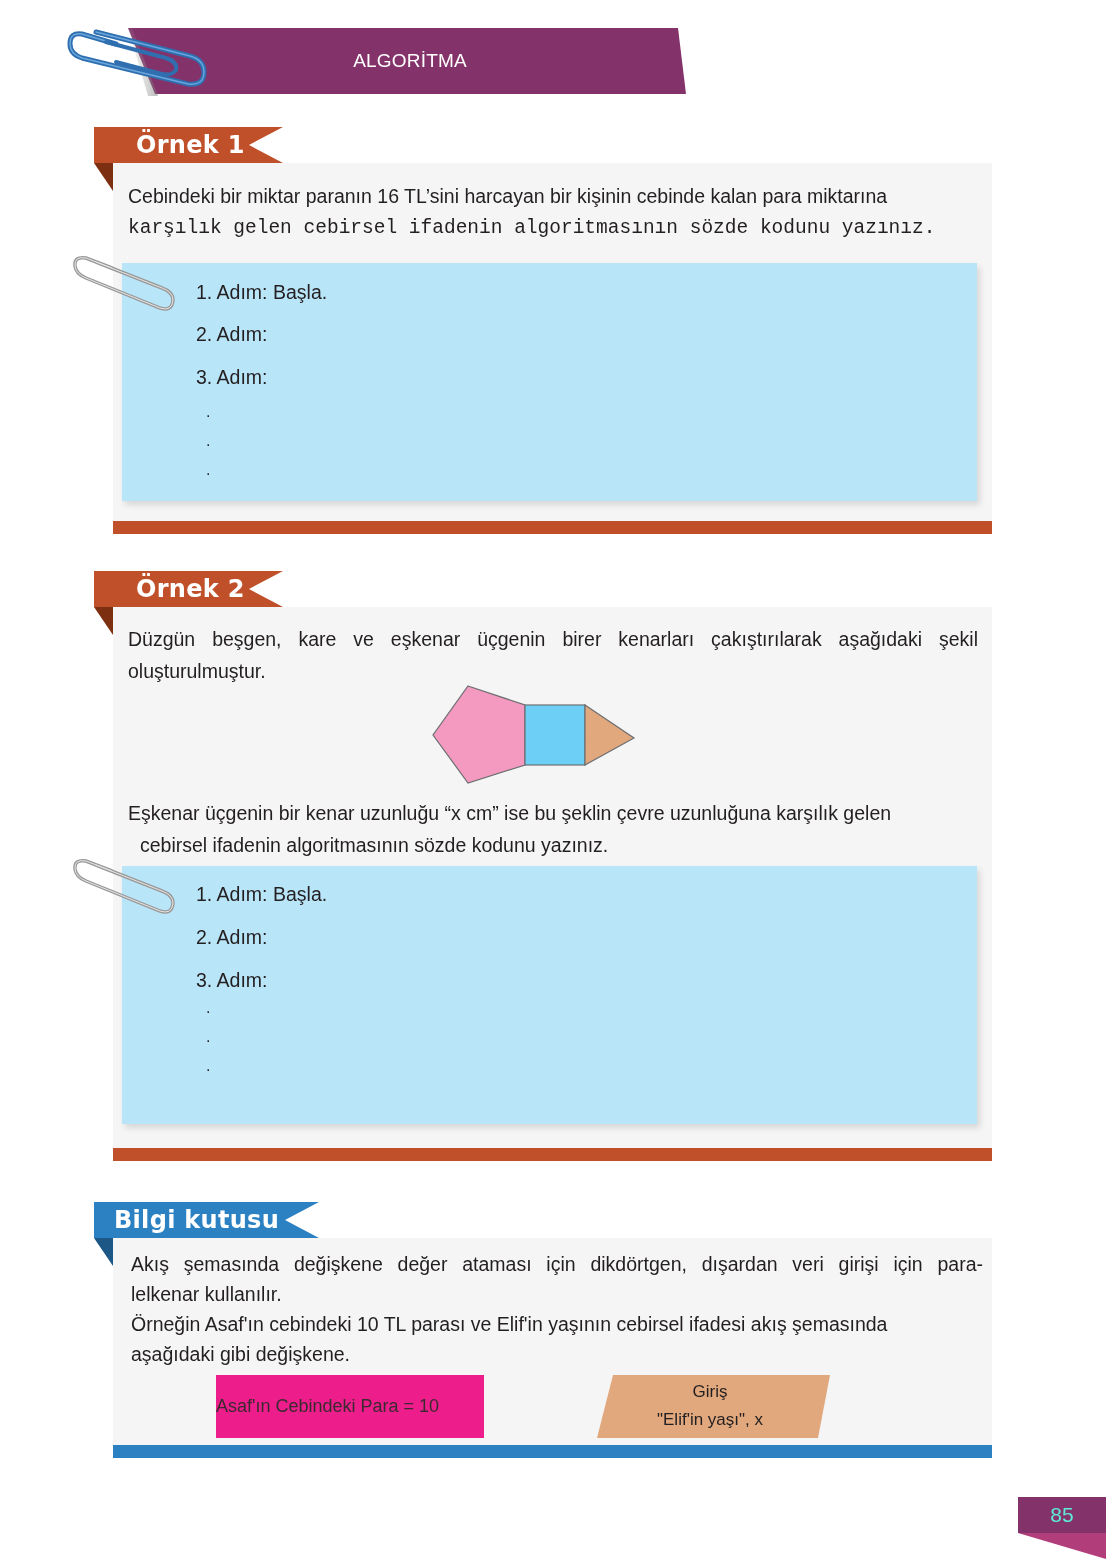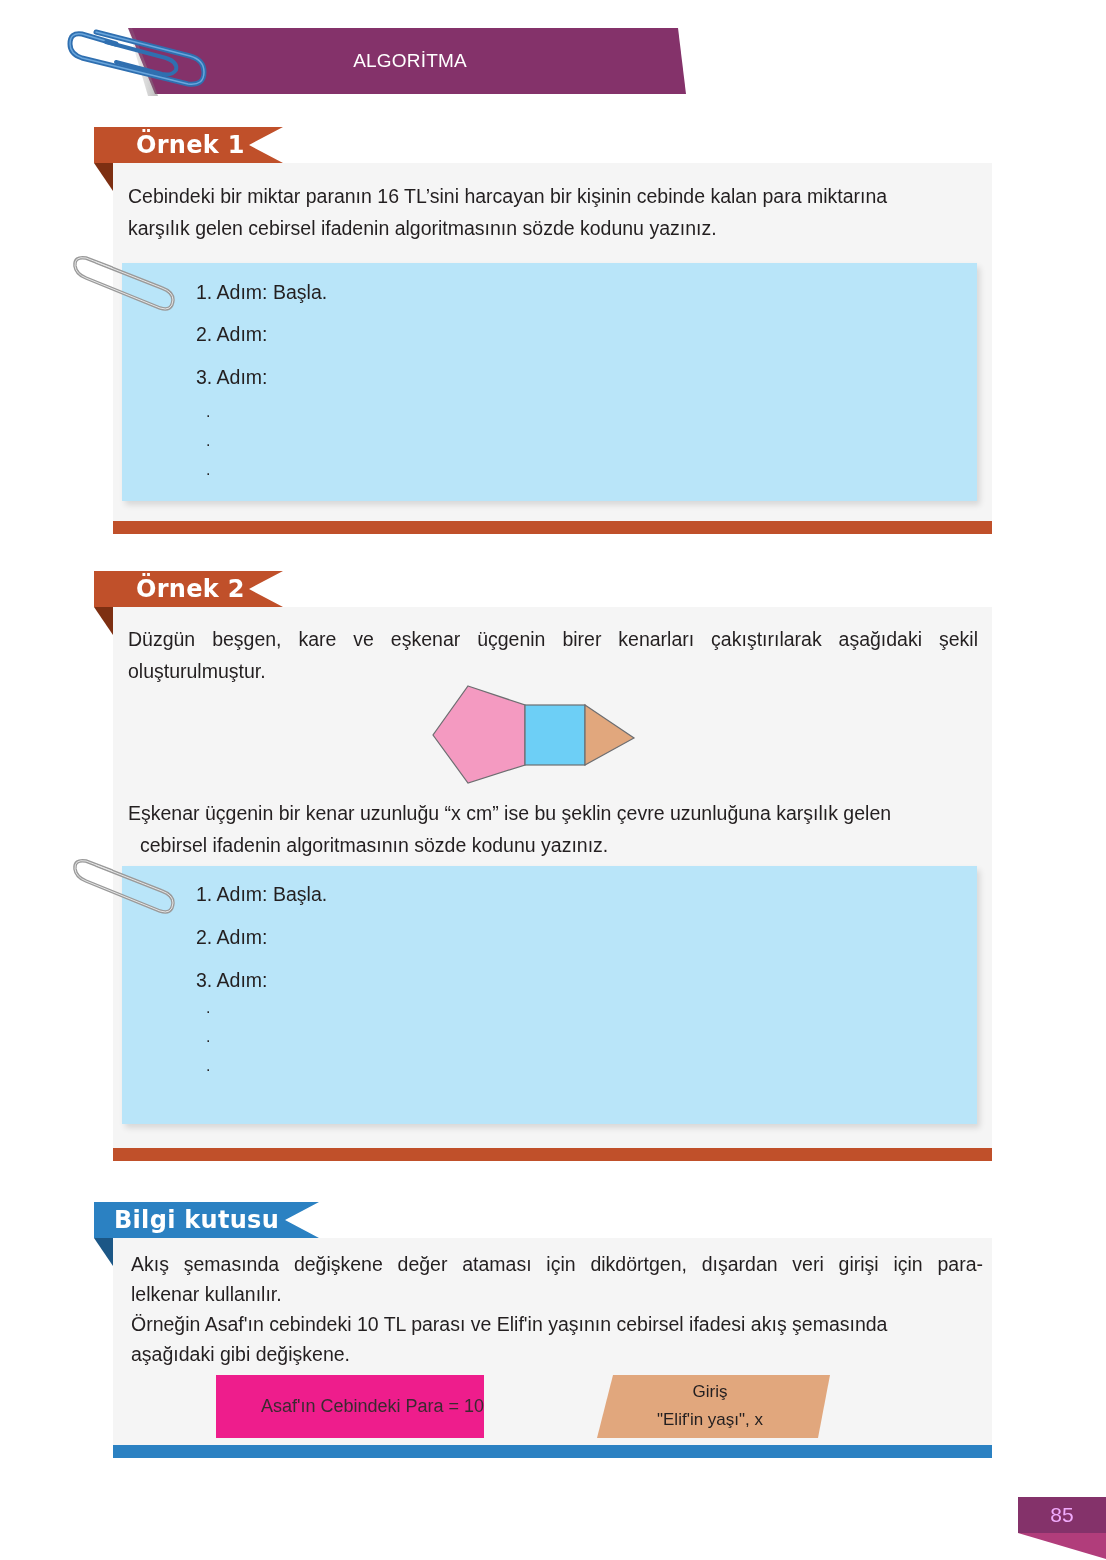--- a/index.html
+++ b/index.html
@@ -57,36 +57,36 @@
     }
     .step {
       font-size: 19.5px; color: #231f20; line-height: 24px;
     }
     .dot { font-size: 16px; line-height: 16px; color: #231f20; }
     .bar-orange { background: #c0502a; height: 13px; }
     .bar-blue { background: #2b81c2; height: 13px; }
 
     .flow-rect {
       left: 216px; top: 1375px; width: 268px; height: 63px;
-      background: #ee1d8c; display: flex; align-items: center; justify-content: flex-end;
+      background: #ee1d8c; display: flex; align-items: center; justify-content: flex-start;
       font-size: 18px; color: #3a2a30;
     }
     .flow-para {
       left: 597px; top: 1375px; width: 233px; height: 63px;
       background: #e1a77d;
       clip-path: polygon(16px 0, 233px 0, 221px 63px, 0 63px);
     }
     .flow-para-text {
       left: 597px; top: 1378px; width: 226px; text-align: center;
       font-size: 17px; line-height: 28px; color: #231f20;
     }
 
     .page-num {
       left: 1018px; top: 1497px; width: 88px; height: 36px;
-      background: #84326a; color: #f0abfc; font-size: 21px;
+      background: #84326a; color: #5eead4; font-size: 21px;
       display: flex; align-items: center; justify-content: center;
     }
     .page-tail {
       left: 1018px; top: 1533px; width: 88px; height: 26px;
       background: #b13d7b;
       clip-path: polygon(0 0, 100% 0, 100% 100%);
     }
   </style>
 </head>
 <body>
@@ -100,21 +100,21 @@
   <path d="M40 18 L100 34 Q112 38 110 46 Q106 52 96 50 L50 38" fill="none" stroke="#2f6fb0" stroke-width="4" stroke-linecap="round"></path>
 </svg>
 
 <div class="abs panel" style="left:113px;top:163px;width:879px;height:358px;"></div>
 <div class="abs ribbon ribbon-orange" style="left:94px;top:127px;width:189px;">
   <span class="abs ribbon-label" style="left:42px;top:0;">Örnek 1</span>
 </div>
 <div class="abs fold fold-orange" style="left:94px;top:163px;"></div>
 
 <div class="abs qtext" style="left:128px;top:180px;width:850px;">Cebindeki bir miktar paranın 16 TL’sini harcayan bir kişinin cebinde kalan para miktarına</div>
-<div class="abs qtext" style="left:128px;top:212px;width:850px;">karşılık gelen cebirsel ifadenin algoritmasının sözde kodunu yazınız.</div>
+<div class="abs qtext" style="left:128px;top:212px;width:850px;font-family:Liberation Mono, monospace;">karşılık gelen cebirsel ifadenin algoritmasının sözde kodunu yazınız.</div>
 
 <div class="abs answer-box" style="left:122px;top:263px;width:855px;height:238px;"></div>
 <div class="abs step" style="left:196px;top:280px;">1. Adım: Başla.</div>
 <div class="abs step" style="left:196px;top:322px;">2. Adım:</div>
 <div class="abs step" style="left:196px;top:365px;">3. Adım:</div>
 <div class="abs dot" style="left:206px;top:404px;">.</div>
 <div class="abs dot" style="left:206px;top:433px;">.</div>
 <div class="abs dot" style="left:206px;top:462px;">.</div>
 
 <svg class="clip-svg" style="left:72px;top:252px;" width="105" height="62" viewBox="0 0 105 62">

